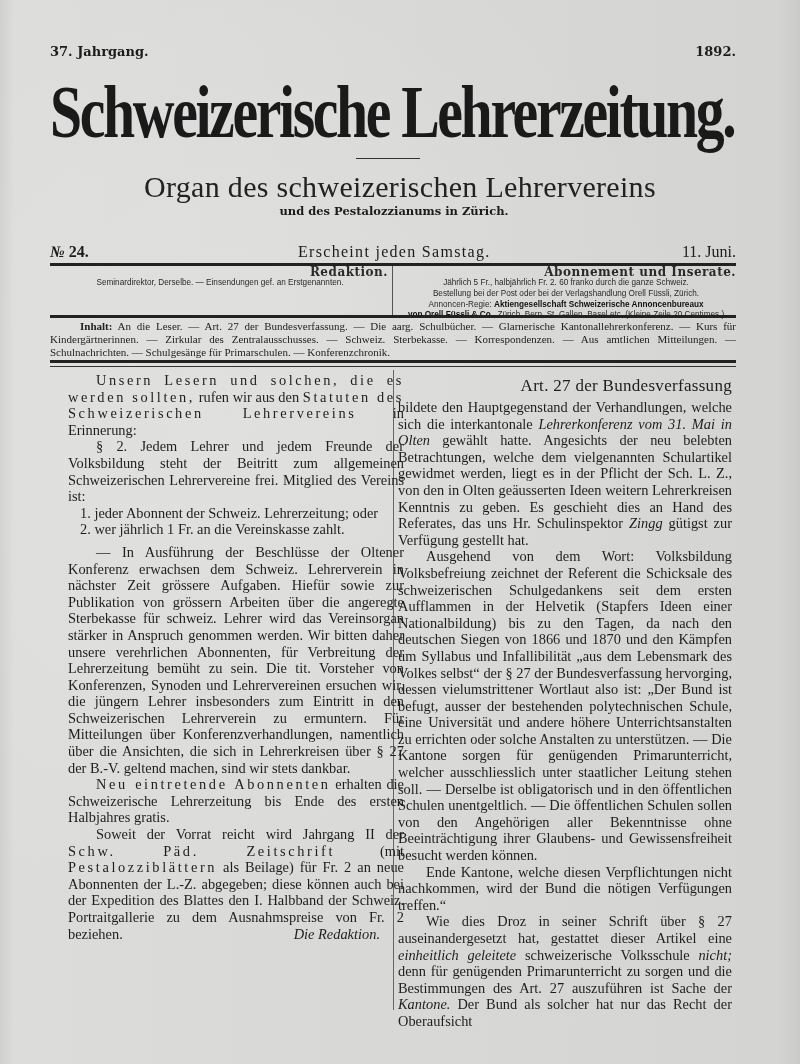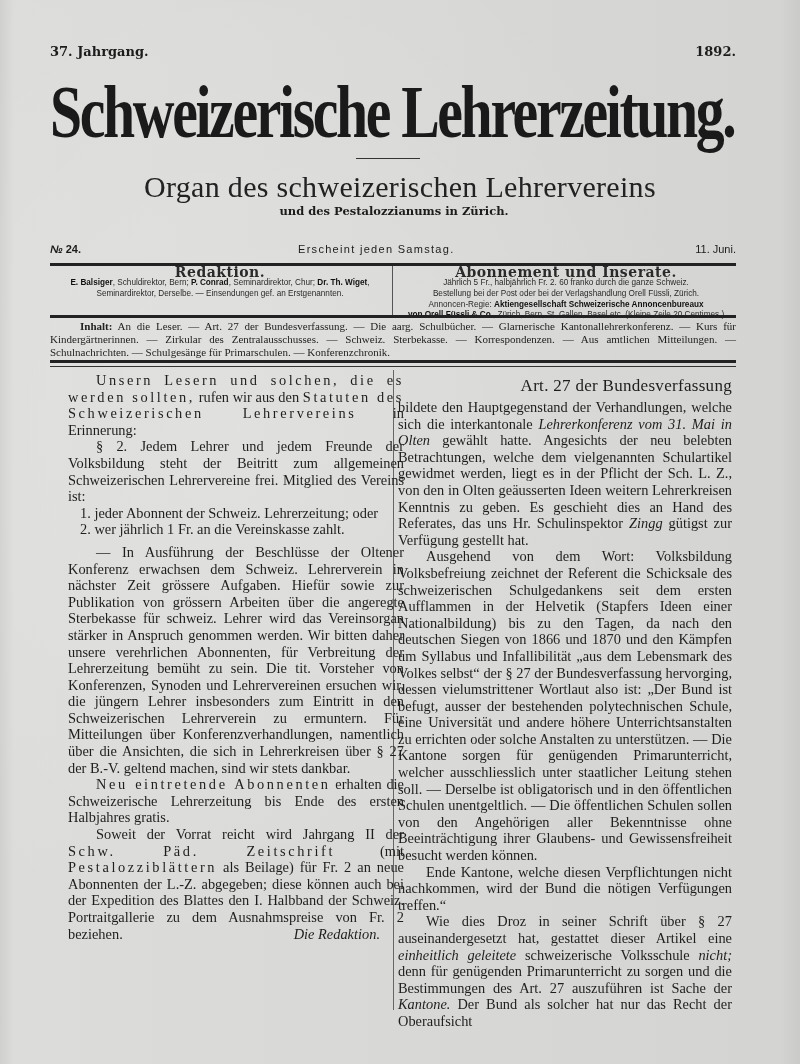--- a/index.html
+++ b/index.html
@@ -35,34 +35,34 @@
     position: absolute; top: 170px; left: 0; width: 800px; text-align: center;
     font-family: "Liberation Serif", serif; font-size: 30px; color: #222;
     letter-spacing: 0.3px;
   }
   .subtitle2 {
     position: absolute; top: 204px; left: 0; width: 788px; text-align: center;
     font-family: "DejaVu Serif", serif; font-weight: bold; font-size: 11.5px;
   }
   .issue-row {
     position: absolute; top: 243px; left: 50px; width: 686px; height: 20px;
-    font-family: Liberation Sans, sans-serif; font-size: 11px;
+    font-family: Liberation Serif, serif; font-size: 16px;
   }
   .issue-no { position: absolute; left: 0; top: 0; font-weight: bold; font-style: normal; }
   .issue-no span.n { font-style: italic; }
   .issue-freq { position: absolute; left: 248px; top: 0; letter-spacing: 1.3px; }
   .issue-date { position: absolute; right: 0; top: 0; }
   .thick { position: absolute; left: 50px; width: 686px; height: 3px; background: #222; }
   .thin { position: absolute; left: 50px; width: 686px; height: 1px; background: #333; }
   .box {
     position: absolute; top: 266px; height: 48px;
     font-family: "Liberation Sans", "DejaVu Sans", sans-serif; font-size: 8.2px; line-height: 10.8px;
     text-align: center; color: #2a2a2a;
   }
-  .box .head { font-family: "DejaVu Serif", serif; font-weight: bold; font-size: 14px; line-height: 12px; letter-spacing: 0.5px; }
+  .box .head { font-family: "DejaVu Serif", serif; font-weight: bold; font-size: 12px; line-height: 12px; letter-spacing: 0.5px; text-align: right; }
   .box b { font-weight: bold; color: #111; }
   .vdiv { position: absolute; top: 266px; left: 392px; width: 1px; height: 50px; background: #555; }
   .inhalt {
     position: absolute; top: 320px; left: 50px; width: 686px;
     font-family: "Liberation Serif", serif; font-size: 11px; line-height: 13.2px;
     text-align: justify; color: #222;
   }
   .inhalt .lbl { font-weight: bold; padding-left: 30px; }
   .colrule { position: absolute; top: 370px; left: 393px; width: 1px; height: 640px; background: #666; }
   .col {
@@ -102,21 +102,20 @@
   <div class="issue-row">
     <span class="issue-no"><span class="n">№</span> <span>24.</span></span>
     <span class="issue-freq">Erscheint jeden Samstag.</span>
     <span class="issue-date">11. Juni.</span>
   </div>
 
   <div class="thick" style="top:263px"></div>
 
   <div class="box" style="left:52px; width:336px;">
     <div class="head">Redaktion.</div>
-    <div><b>E. Balsiger</b><span>, Schuldirektor, Bern; </span><b>P. Conrad</b><span>, Seminardirektor, Chur; </span><b>Dr. Th. Wiget</b><span>,</span></div>
     <div>Seminardirektor, Derselbe. — Einsendungen gef. an Erstgenannten.</div>
   </div>
 
   <div class="vdiv"></div>
 
   <div class="box" style="left:396px; width:340px;">
     <div class="head">Abonnement und Inserate.</div>
     <div>Jährlich 5 Fr., halbjährlich Fr. 2. 60 franko durch die ganze Schweiz.</div>
     <div>Bestellung bei der Post oder bei der Verlagshandlung Orell Füssli, Zürich.</div>
     <div><span>Annoncen-Regie: </span><b>Aktiengesellschaft Schweizerische Annoncenbureaux</b></div>

